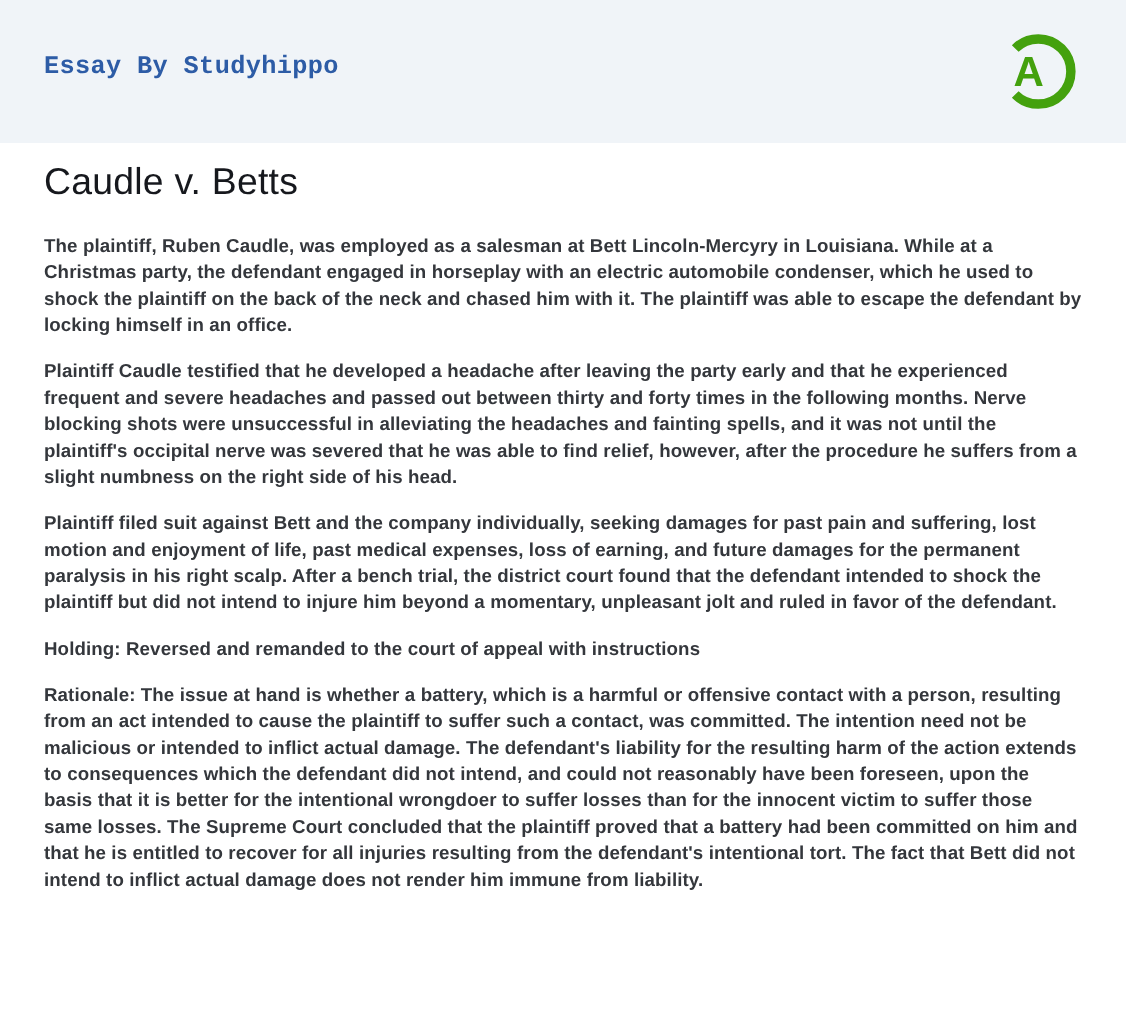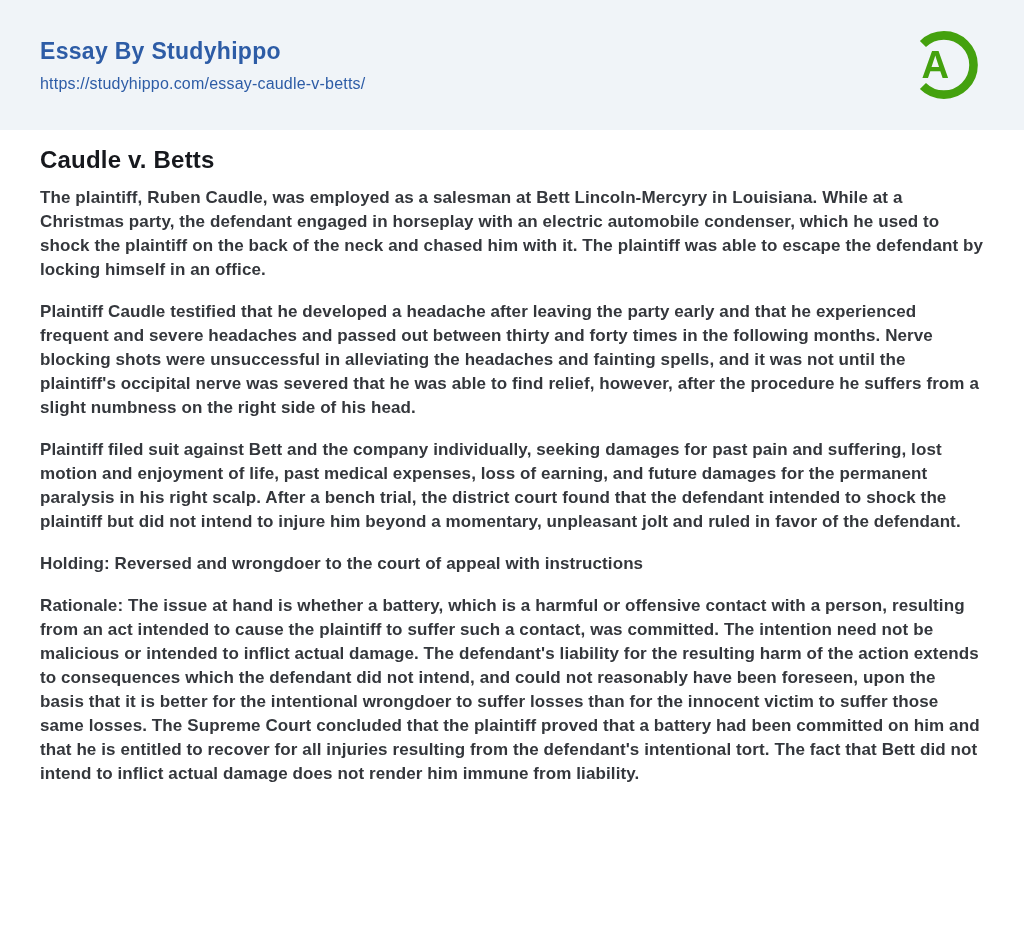--- a/index.html
+++ b/index.html
@@ -16,21 +16,21 @@
   }
   .header {
     background: #f0f4f8;
     height: 130px;
     padding: 0 40px;
     display: flex;
     align-items: center;
     justify-content: space-between;
     box-sizing: border-box;
   }
-  .header-left { display: flex; flex-direction: column; }
+  .header-left { display: flex; flex-direction: row; font-family: Liberation Mono, monospace; }
   .site-title {
     color: #2d5ca6;
     font-size: 23px;
     font-weight: 700;
     letter-spacing: 0.3px;
     margin: 0 0 10px 0;
   }
   .site-url {
     color: #2d5ca6;
     font-size: 16px;
@@ -38,53 +38,52 @@
     text-decoration: none;
     letter-spacing: 0.2px;
   }
   .logo { width: 86px; height: 86px; display: block; }
   .content {
     padding: 16px 40px 40px 40px;
     box-sizing: border-box;
   }
   .essay-title {
     color: #16181d;
-    font-size: 24px;
-    font-weight: 700;
+    font-size: 34px;
+    font-weight: 400;
     letter-spacing: 0.2px;
-    margin: 0 0 12px 0;
+    margin: 0 0 27px 0;
   }
   .essay-paragraph {
     color: #34373c;
     font-size: 17px;
     line-height: 24px;
     margin: 0 0 18px 0;
     letter-spacing: 0.1px;
     font-weight: bold;
   }
 </style>
 </head>
 <body>
 
 <div class="page">
 
   <div class="header">
     <div class="header-left">
       <div class="site-title">Essay By Studyhippo</div>
-      <a class="site-url">https://studyhippo.com/essay-caudle-v-betts/</a>
     </div>
     <svg class="logo" viewBox="0 0 90 90" aria-hidden="true">
       <path d="M 26.1 23.1 A 31 31 0 1 1 26.1 66.9" fill="none" stroke="#44a10e" stroke-width="9" stroke-linecap="butt"></path>
       <text x="39" y="59" text-anchor="middle" font-family="Liberation Sans, sans-serif" font-size="40" font-weight="600" fill="#44a10e">A</text>
     </svg>
   </div>
 
   <div class="content">
     <h1 class="essay-title">Caudle v. Betts</h1>
 
     <p class="essay-paragraph">The plaintiff, Ruben Caudle, was employed as a salesman at Bett Lincoln-Mercyry in Louisiana. While at a Christmas party, the defendant engaged in horseplay with an electric automobile condenser, which he used to shock the plaintiff on the back of the neck and chased him with it. The plaintiff was able to escape the defendant by locking himself in an office.</p>
     <p class="essay-paragraph">Plaintiff Caudle testified that he developed a headache after leaving the party early and that he experienced frequent and severe headaches and passed out between thirty and forty times in the following months. Nerve blocking shots were unsuccessful in alleviating the headaches and fainting spells, and it was not until the plaintiff's occipital nerve was severed that he was able to find relief, however, after the procedure he suffers from a slight numbness on the right side of his head.</p>
     <p class="essay-paragraph">Plaintiff filed suit against Bett and the company individually, seeking damages for past pain and suffering, lost motion and enjoyment of life, past medical expenses, loss of earning, and future damages for the permanent paralysis in his right scalp. After a bench trial, the district court found that the defendant intended to shock the plaintiff but did not intend to injure him beyond a momentary, unpleasant jolt and ruled in favor of the defendant.</p>
-    <p class="essay-paragraph">Holding: Reversed and wrongdoer to the court of appeal with instructions</p>
+    <p class="essay-paragraph">Holding: Reversed and remanded to the court of appeal with instructions</p>
     <p class="essay-paragraph">Rationale: The issue at hand is whether a battery, which is a harmful or offensive contact with a person, resulting from an act intended to cause the plaintiff to suffer such a contact, was committed. The intention need not be malicious or intended to inflict actual damage. The defendant's liability for the resulting harm of the action extends to consequences which the defendant did not intend, and could not reasonably have been foreseen, upon the basis that it is better for the intentional wrongdoer to suffer losses than for the innocent victim to suffer those same losses. The Supreme Court concluded that the plaintiff proved that a battery had been committed on him and that he is entitled to recover for all injuries resulting from the defendant's intentional tort. The fact that Bett did not intend to inflict actual damage does not render him immune from liability.</p>
   </div>
 
 </div>
 
 </body></html>

